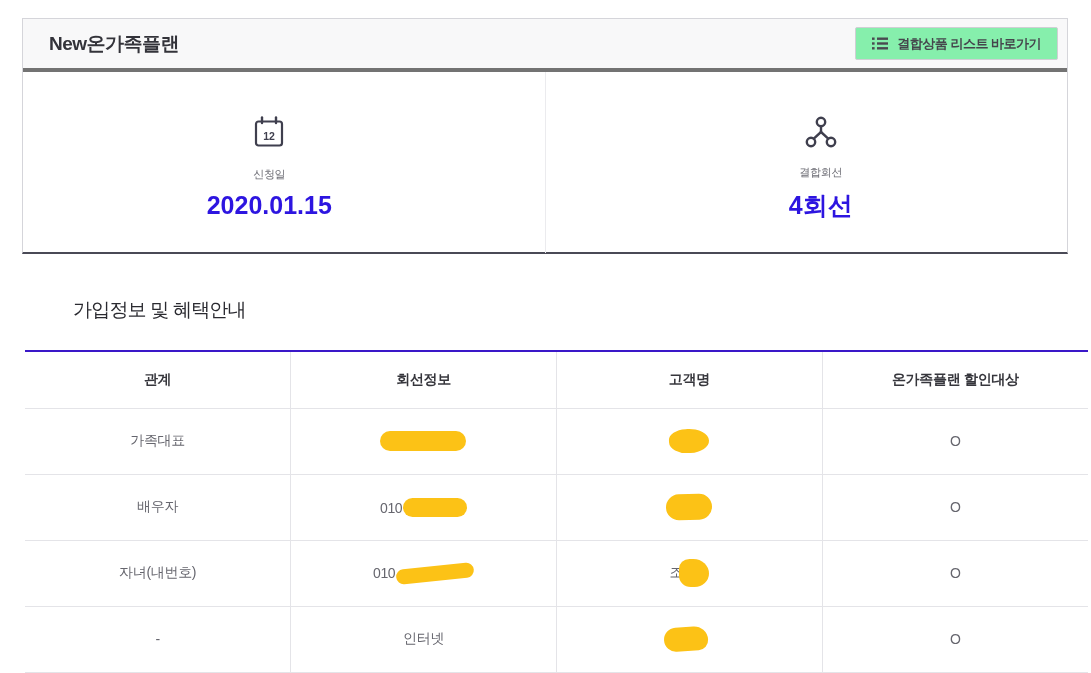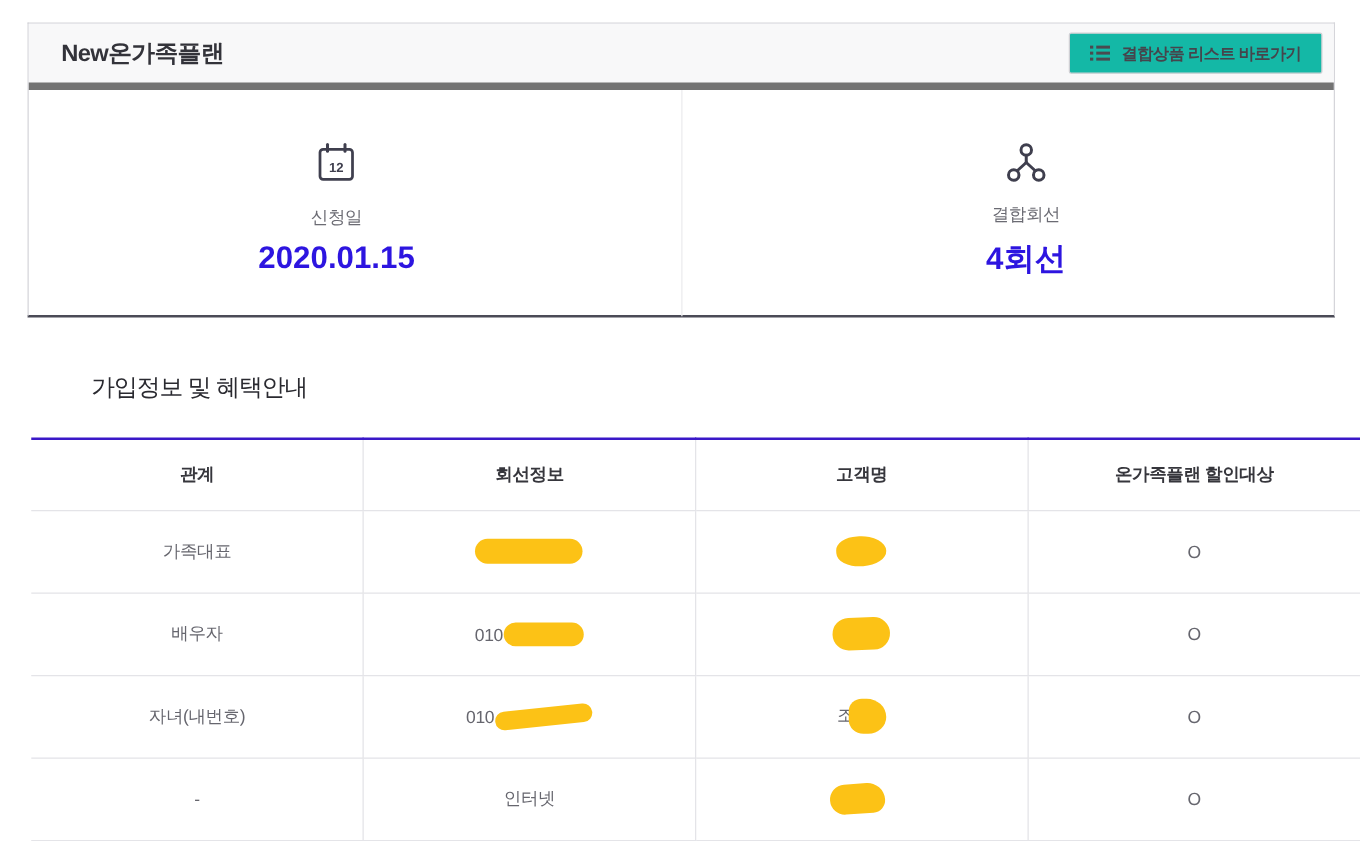--- a/index.html
+++ b/index.html
@@ -15,32 +15,32 @@
     color:#333;
   }
 
   
   .card{
     position:absolute;left:22px;top:18px;width:1046px;height:236px;
     border:1px solid #d5d5da;border-bottom:2px solid #4a4a56;background:#fff;
   }
   .card-header{
     height:53px;display:flex;align-items:center;justify-content:space-between;
-    background:#f8f8f9;border-bottom:6px solid #737373;padding:0 9px 0 26px;gap:32px;
+    background:#f8f8f9;border-bottom:4px solid #737373;padding:0 9px 0 26px;gap:32px;
   }
   .card-title{font-size:19px;font-weight:700;color:#33333a;letter-spacing:-0.5px;}
   .bundle-btn{
     display:inline-flex;align-items:center;gap:9px;height:33px;padding:0 16px;
-    background:#14b8a6;border:1px solid #cfcfd4;border-radius:2px;cursor:pointer;
+    background:#86efac;border:1px solid #cfcfd4;border-radius:2px;cursor:pointer;
     font-family:inherit;font-size:13px;font-weight:700;color:#45454c;letter-spacing:-0.5px;
   }
   .card-body{display:flex;height:181px;gap:29px;}
   .stat{flex:1;display:flex;flex-direction:column;align-items:center;justify-content:center;padding-top:4px;}
   .stat-icon{height:42px;display:flex;align-items:flex-end;margin-bottom:15px;}
-  .stat-label{font-size:14px;color:#6b6b73;margin-bottom:9px;letter-spacing:-0.3px;}
+  .stat-label{font-size:11px;color:#6b6b73;margin-bottom:9px;letter-spacing:-0.3px;}
   .stat-value{font-size:25px;font-weight:700;color:var(--accent,#2d15e0);letter-spacing:0;}
   .vdivider{width:1px;background:#ebebee;}
 
   
   .section-title{
     position:absolute;left:25px;top:297px;
     font-size:19px;font-weight:500;color:#2a2a30;letter-spacing:-0.8px;margin-left:48px;
   }
 
   

